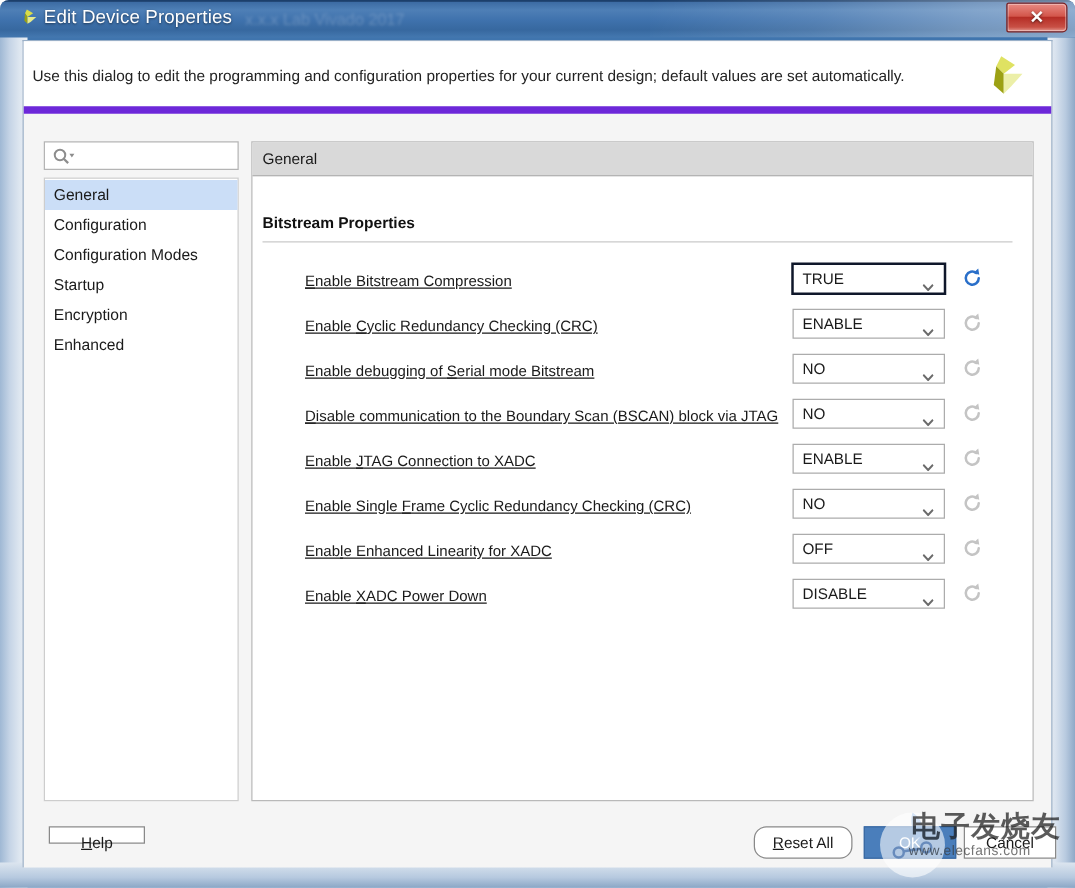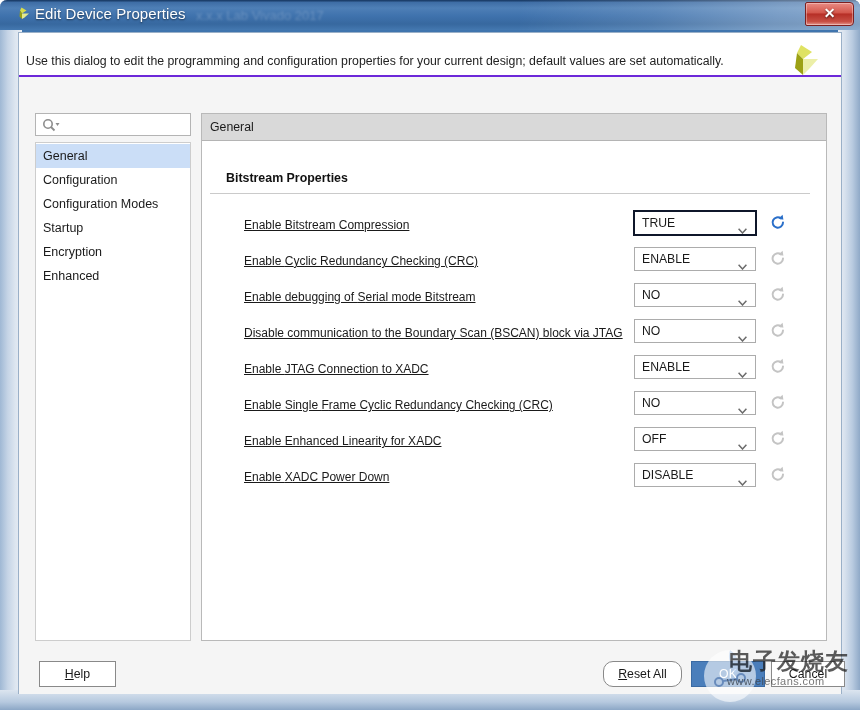--- a/index.html
+++ b/index.html
@@ -119,23 +119,23 @@
     background: #f5f5f5;
     border: 1px solid #9ab0c8;
     border-bottom: none;
     box-sizing: border-box;
   }
 
   
   .banner {
     position: absolute;
     left: 0; top: 0;
-    width: 822px; height: 44px;
-    background: #ffffff;
-    border-bottom: 2px solid #6d28d9;
+    width: 822px; height: 58px;
+    background: #ffffff;
+    border-bottom: 6px solid #6d28d9;
     box-sizing: border-box;
   }
   .banner-text {
     position: absolute;
     left: 7px; top: 21px;
     font-size: 12.3px;
     color: #232323;
     white-space: nowrap;
   }
   .banner-logo {
@@ -201,21 +201,21 @@
     background: #d9d9d9;
     border-bottom: 1px solid #b4b4b4;
     box-sizing: border-box;
     font-size: 12.3px;
     color: #1a1a1a;
     line-height: 27px;
     padding-left: 8px;
   }
   .section-head {
     position: absolute;
-    left: 24px; top: 57px;
+    left: 8px; top: 57px;
     font-size: 12.4px;
     font-weight: bold;
     color: #111111;
   }
   .section-rule {
     position: absolute;
     left: 8px; top: 79px;
     width: 600px; height: 1px;
     background: #cacaca;
   }
@@ -283,21 +283,21 @@
     background: #ffffff;
     border: 1px solid #898989;
     box-sizing: border-box;
     font-size: 12.3px;
     color: #1a1a1a;
     text-align: center;
     cursor: pointer;
     white-space: nowrap;
   }
   .btn u { text-decoration: underline; }
-  .btn-help   { left: 20px;  top: 628px; width: 77px;  height: 26px; line-height: 24px; }
+  .btn-help   { left: 20px;  top: 628px; width: 77px;  height: 14px; line-height: 24px; }
   .btn-reset  { left: 584px; top: 628px; width: 79px;  height: 26px; line-height: 24px; border-radius: 10px; }
   .btn-ok     { left: 672px; top: 628px; width: 74px;  height: 26px; line-height: 24px;
                 background: #4a7ebb; border: 1px solid #3a6aa3; color: #ffffff; }
   .btn-cancel { left: 752px; top: 628px; width: 74px;  height: 26px; line-height: 24px; }
 
   
   .watermark {
     position: absolute;
     left: 697px; top: 644px;
     width: 160px; height: 62px;

